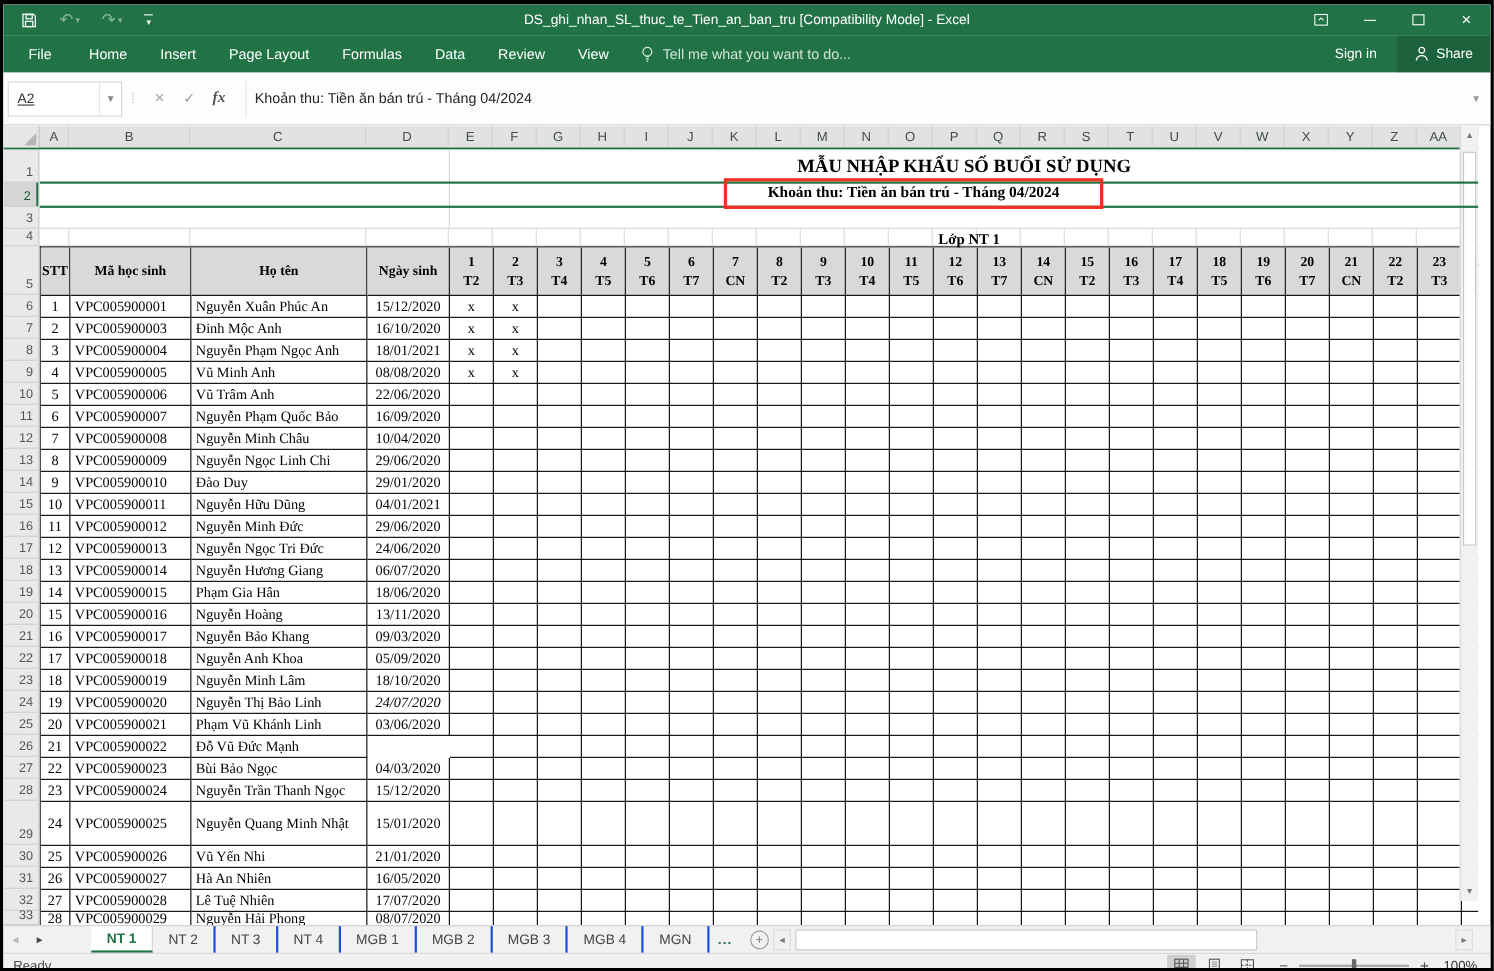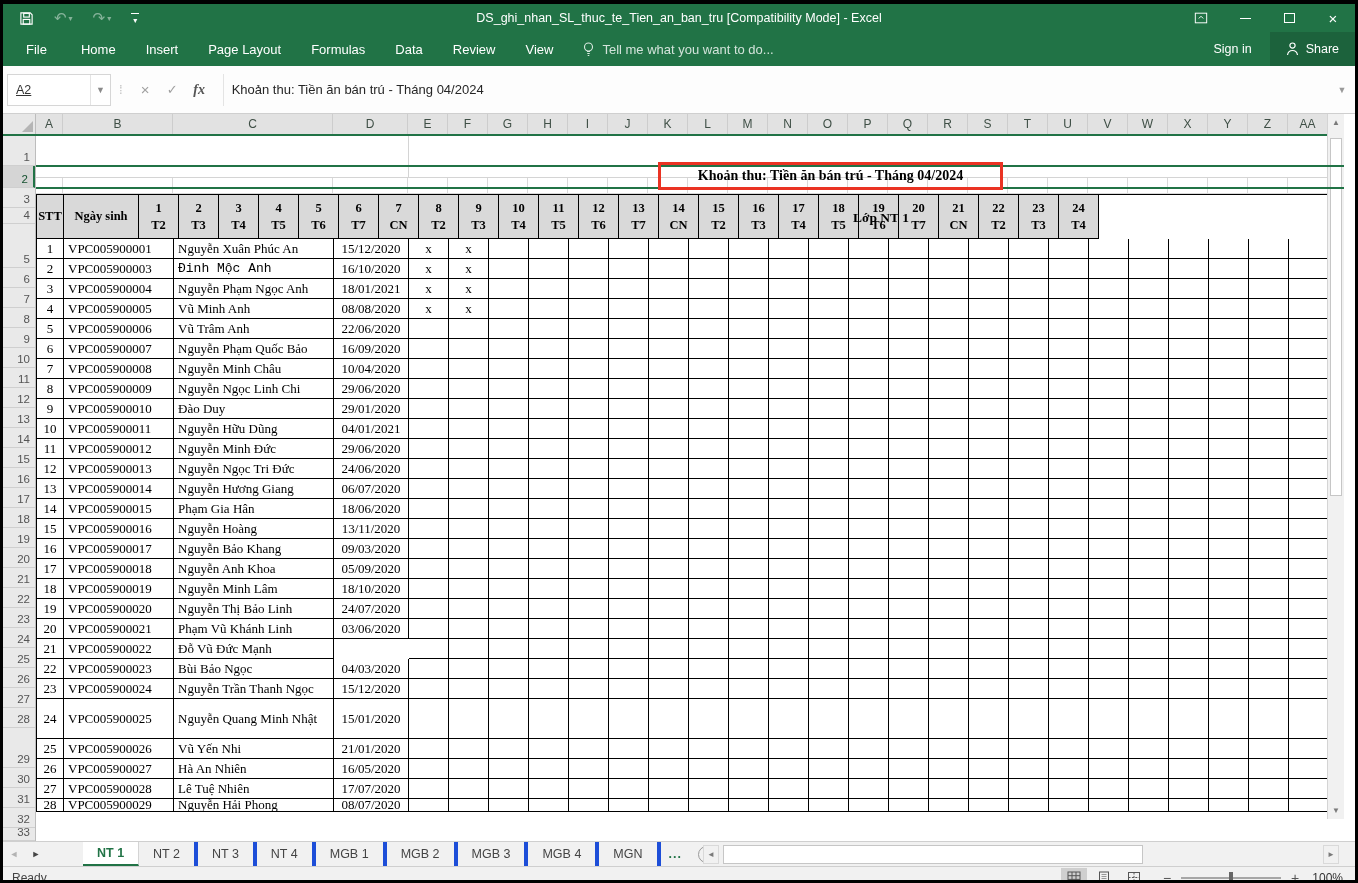--- a/index.html
+++ b/index.html
@@ -70,21 +70,21 @@
   
   .vscroll { position:absolute; right:0; top:0; width:17px; height:705px; background:#f1f1f1; border-left:1px solid #d4d4d4; }
   .vs-btn { height:17px; display:flex; align-items:center; justify-content:center; font-size:8px; color:#7a7a7a; }
   .vs-thumb { position:absolute; left:2px; top:24px; width:12px; height:358px; background:#fff; border:1px solid #c6c6c6; }
   .vs-down { position:absolute; bottom:0; left:0; right:0; }
   
   .tabbar { position:relative; height:25px; background:#f1f1f1; border-top:1px solid #cfcfcf; display:flex; align-items:stretch; font-size:12.5px; color:#444; }
   .tnav { width:22px; display:flex; align-items:center; justify-content:center; font-size:9px; color:#444; }
   .tnav.dim { color:#b3b3b3; }
   .stabs { display:flex; margin-left:36px; }
-  .stab { padding:0 14px; display:flex; align-items:center; border-right:4px solid #1d4ed8; }
+  .stab { padding:0 14px; display:flex; align-items:center; border-right:2px solid #1d4ed8; }
   .stab.active { background:#fff; color:#217346; font-weight:bold; border-bottom:2px solid #217346; border-right:1px solid #d4d4d4; }
   .more { color:#217346; font-weight:bold; padding:0 8px; display:flex; align-items:center; letter-spacing:1px; }
   .addsheet { width:17px; height:17px; border:1px solid #9a9a9a; border-radius:50%; color:#777; display:flex; align-items:center; justify-content:center; font-size:12px; align-self:center; margin-left:8px; }
   .tdots { color:#b9b9b9; align-self:center; margin-left:12px; font-size:11px; }
   .hscroll { position:absolute; left:700px; right:16px; top:3px; height:19px; }
   .hs-btn { position:absolute; top:0; width:16px; height:19px; display:flex; align-items:center; justify-content:center; font-size:8px; color:#7a7a7a; background:#f1f1f1; border:1px solid #d9d9d9; }
   .hs-thumb { position:absolute; left:20px; top:0; width:420px; height:19px; background:#fff; border:1px solid #c6c6c6; }
   
   .statusbar { height:22px; background:#f1f1f1; border-top:1px solid #cfcfcf; display:flex; align-items:center; font-size:12px; color:#444; }
   .ready { padding-left:9px; }
@@ -255,20 +255,26 @@
         <div class="rowhdr" style="height: 20px;">28</div>
         <div class="rowhdr" style="height: 40px;">29</div>
         <div class="rowhdr" style="height: 20px;">30</div>
         <div class="rowhdr" style="height: 20px;">31</div>
         <div class="rowhdr" style="height: 20px;">32</div>
         <div class="rowhdr" style="height: 13px;">33</div>
       </div>
 
     <div class="sheetbody" id="sheetbody">
 
+      <div class="prerow" style="height:30px;">
+        <div class="pr-left"></div>
+        <div class="pr-right">
+          <span class="bigtitle">MẪU NHẬP KHẨU SỐ BUỔI SỬ DỤNG</span>
+        </div>
+      </div>
 
       <div class="prerow" style="height:22px;">
         <div class="pr-left"></div>
         <div class="pr-right"></div>
       </div>
 
       <div class="prerow row3" style="height:20px;">
         <div class="pr-left"></div>
         <div class="pr-right"></div>
       </div>
@@ -301,20 +307,22 @@
           <div class="gcell" style="width: 40px;"></div>
           <div class="gcell" style="width: 40px;"></div>
           <div class="gcell" style="width: 40px;"></div>
           <div class="gcell" style="width: 40px;"></div>
           <div class="gcell" style="width: 40px;"></div>
         </div>
 
       <div id="tbl">
           <div class="trow" style="height: 44px;">
             <div class="tc hc" style="width: 27px;">STT</div>
+            <div class="tc hc" style="width: 110px;">Mã học sinh</div>
+            <div class="tc hc" style="width: 160px;">Họ tên</div>
             <div class="tc hc" style="width: 75px;">Ngày sinh</div>
             <div class="tc hc daycell" style="width: 40px;">
               <span>1</span>
               <span>T2</span>
             </div>
             <div class="tc hc daycell" style="width: 40px;">
               <span>2</span>
               <span>T3</span>
             </div>
             <div class="tc hc daycell" style="width: 40px;">
@@ -432,21 +440,21 @@
             <div class="tc" style="width: 40px;"></div>
             <div class="tc" style="width: 40px;"></div>
             <div class="tc" style="width: 40px;"></div>
             <div class="tc" style="width: 40px;"></div>
             <div class="tc" style="width: 40px;"></div>
             <div class="tc" style="width: 40px;"></div>
           </div>
           <div class="trow" style="height: 20px;">
             <div class="tc" style="width: 27px;">2</div>
             <div class="tc left" style="width: 110px;">VPC005900003</div>
-            <div class="tc left" style="width: 160px; font-family: Liberation Mono, monospace;">Đinh Mộc Anh</div>
+            <div class="tc left" style="width: 160px;">Đinh Mộc Anh</div>
             <div class="tc" style="width: 75px;">16/10/2020</div>
             <div class="tc" style="width: 40px;">x</div>
             <div class="tc" style="width: 40px;">x</div>
             <div class="tc" style="width: 40px;"></div>
             <div class="tc" style="width: 40px;"></div>
             <div class="tc" style="width: 40px;"></div>
             <div class="tc" style="width: 40px;"></div>
             <div class="tc" style="width: 40px;"></div>
             <div class="tc" style="width: 40px;"></div>
             <div class="tc" style="width: 40px;"></div>
@@ -943,21 +951,21 @@
             <div class="tc" style="width: 40px;"></div>
             <div class="tc" style="width: 40px;"></div>
             <div class="tc" style="width: 40px;"></div>
             <div class="tc" style="width: 40px;"></div>
             <div class="tc" style="width: 40px;"></div>
           </div>
           <div class="trow" style="height: 20px;">
             <div class="tc" style="width: 27px;">19</div>
             <div class="tc left" style="width: 110px;">VPC005900020</div>
             <div class="tc left" style="width: 160px;">Nguyễn Thị Bảo Linh</div>
-            <div class="tc" style="width: 75px;">24/07/2020</div>
+            <div class="tc" style="width: 75px; font-style: italic;">24/07/2020</div>
             <div class="tc" style="width: 40px;"></div>
             <div class="tc" style="width: 40px;"></div>
             <div class="tc" style="width: 40px;"></div>
             <div class="tc" style="width: 40px;"></div>
             <div class="tc" style="width: 40px;"></div>
             <div class="tc" style="width: 40px;"></div>
             <div class="tc" style="width: 40px;"></div>
             <div class="tc" style="width: 40px;"></div>
             <div class="tc" style="width: 40px;"></div>
             <div class="tc" style="width: 40px;"></div>

